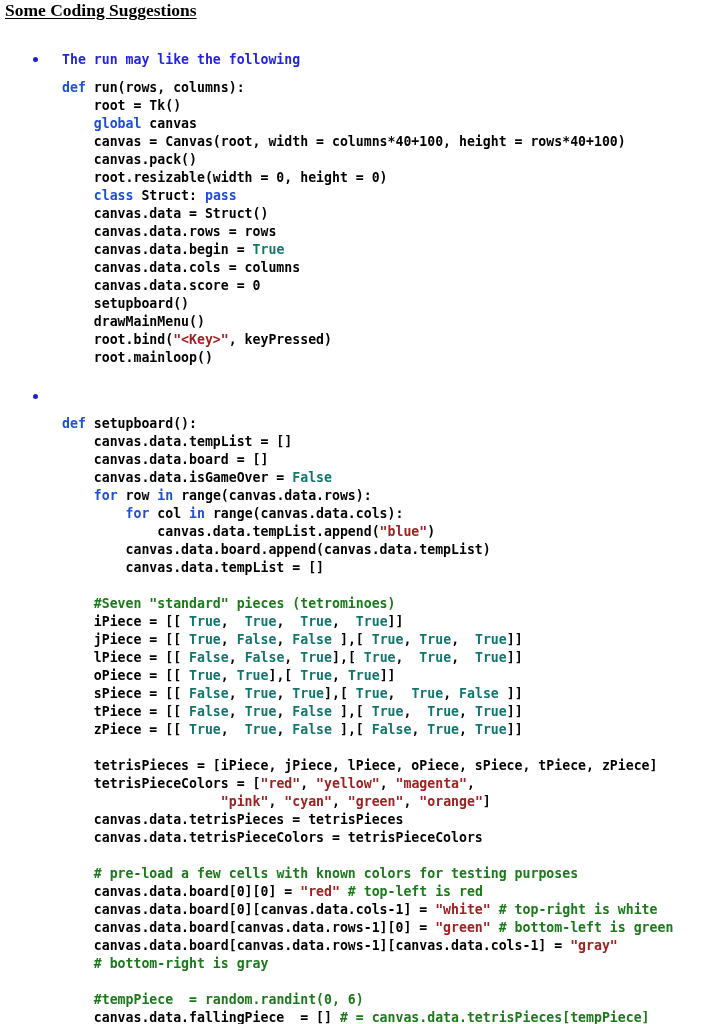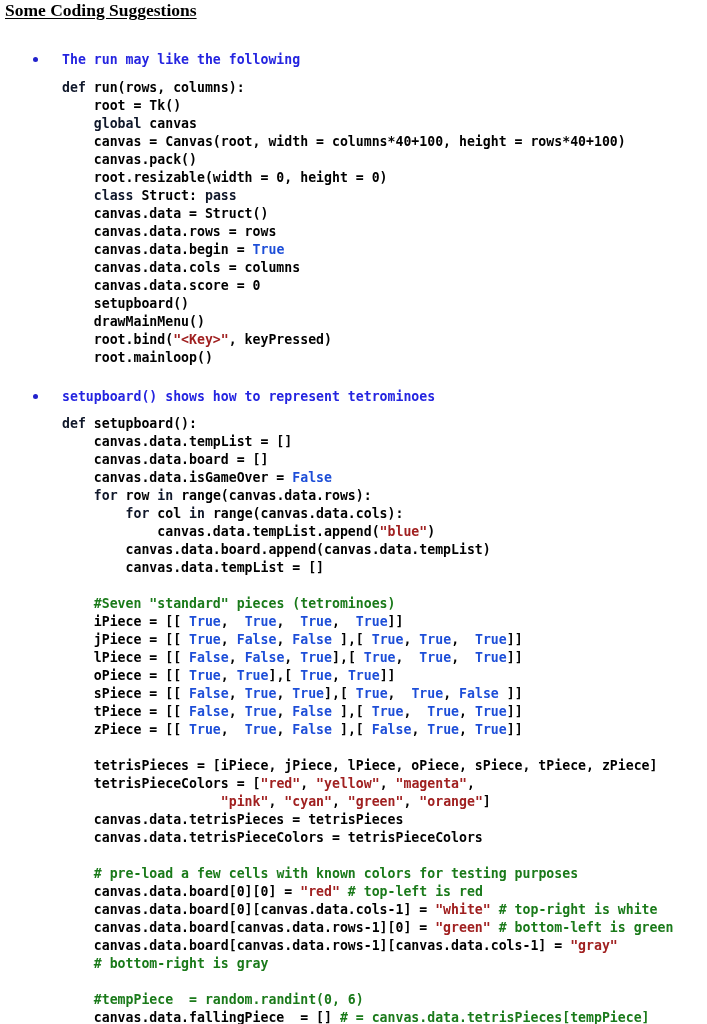--- a/index.html
+++ b/index.html
@@ -77,39 +77,38 @@
     white-space: pre;
   }
   .code-line {
     height: 18px;
     padding-left: 62px;
     white-space: pre;
     color: #000000;
     font-weight: bold;
     letter-spacing: 0px;
   }
-  .code-line .kw      { color: #0f172a; }
-  .code-line .bool    { color: #1d4ed8; }
+  .code-line .kw      { color: #1d4ed8; }
+  .code-line .bool    { color: #0f766e; }
   .code-line .str     { color: #a02020; }
   .code-line .cmt     { color: #1a7a1a; }
   .code-line .plain   { color: #000000; }
 </style>
 </head>
 <body>
 
 <div class="page">
 
   <div class="doc-title">Some Coding Suggestions</div>
 
   <div id="content-root">
       <div class="bullet-row" style="top: 43px;">
         <span class="bullet-dot"></span>
         <span class="bullet-text">The run may like the following</span>
       </div>
       <div class="code-block" style="top: 79px;"><div class="code-line"><span class="kw">def</span><span class="plain"> run(rows, columns):</span></div><div class="code-line"><span class="plain">    root = Tk()</span></div><div class="code-line"><span class="plain">    </span><span class="kw">global</span><span class="plain"> canvas</span></div><div class="code-line"><span class="plain">    canvas = Canvas(root, width = columns*40+100, height = rows*40+100)</span></div><div class="code-line"><span class="plain">    canvas.pack()</span></div><div class="code-line"><span class="plain">    root.resizable(width = 0, height = 0)</span></div><div class="code-line"><span class="plain">    </span><span class="kw">class</span><span class="plain"> Struct: </span><span class="kw">pass</span></div><div class="code-line"><span class="plain">    canvas.data = Struct()</span></div><div class="code-line"><span class="plain">    canvas.data.rows = rows</span></div><div class="code-line"><span class="plain">    canvas.data.begin = </span><span class="bool">True</span></div><div class="code-line"><span class="plain">    canvas.data.cols = columns</span></div><div class="code-line"><span class="plain">    canvas.data.score = 0</span></div><div class="code-line"><span class="plain">    setupboard()</span></div><div class="code-line"><span class="plain">    drawMainMenu()</span></div><div class="code-line"><span class="plain">    root.bind(</span><span class="str">"&lt;Key&gt;"</span><span class="plain">, keyPressed)</span></div><div class="code-line"><span class="plain">    root.mainloop()</span></div></div>
       <div class="bullet-row" style="top: 380px;">
         <span class="bullet-dot"></span>
-        <span class="bullet-text">setupboard() shows how to represent tetrominoes</span>
       </div>
       <div class="code-block" style="top: 415px;"><div class="code-line"><span class="kw">def</span><span class="plain"> setupboard():</span></div><div class="code-line"><span class="plain">    canvas.data.tempList = []</span></div><div class="code-line"><span class="plain">    canvas.data.board = []</span></div><div class="code-line"><span class="plain">    canvas.data.isGameOver = </span><span class="bool">False</span></div><div class="code-line"><span class="plain">    </span><span class="kw">for</span><span class="plain"> row </span><span class="kw">in</span><span class="plain"> range(canvas.data.rows):</span></div><div class="code-line"><span class="plain">        </span><span class="kw">for</span><span class="plain"> col </span><span class="kw">in</span><span class="plain"> range(canvas.data.cols):</span></div><div class="code-line"><span class="plain">            canvas.data.tempList.append(</span><span class="str">"blue"</span><span class="plain">)</span></div><div class="code-line"><span class="plain">        canvas.data.board.append(canvas.data.tempList)</span></div><div class="code-line"><span class="plain">        canvas.data.tempList = []</span></div><div class="code-line">&nbsp;</div><div class="code-line"><span class="plain">    </span><span class="cmt">#Seven "standard" pieces (tetrominoes)</span></div><div class="code-line"><span class="plain">    iPiece = [[ </span><span class="bool">True</span><span class="plain">,  </span><span class="bool">True</span><span class="plain">,  </span><span class="bool">True</span><span class="plain">,  </span><span class="bool">True</span><span class="plain">]]</span></div><div class="code-line"><span class="plain">    jPiece = [[ </span><span class="bool">True</span><span class="plain">, </span><span class="bool">False</span><span class="plain">, </span><span class="bool">False</span><span class="plain"> ],[ </span><span class="bool">True</span><span class="plain">, </span><span class="bool">True</span><span class="plain">,  </span><span class="bool">True</span><span class="plain">]]</span></div><div class="code-line"><span class="plain">    lPiece = [[ </span><span class="bool">False</span><span class="plain">, </span><span class="bool">False</span><span class="plain">, </span><span class="bool">True</span><span class="plain">],[ </span><span class="bool">True</span><span class="plain">,  </span><span class="bool">True</span><span class="plain">,  </span><span class="bool">True</span><span class="plain">]]</span></div><div class="code-line"><span class="plain">    oPiece = [[ </span><span class="bool">True</span><span class="plain">, </span><span class="bool">True</span><span class="plain">],[ </span><span class="bool">True</span><span class="plain">, </span><span class="bool">True</span><span class="plain">]]</span></div><div class="code-line"><span class="plain">    sPiece = [[ </span><span class="bool">False</span><span class="plain">, </span><span class="bool">True</span><span class="plain">, </span><span class="bool">True</span><span class="plain">],[ </span><span class="bool">True</span><span class="plain">,  </span><span class="bool">True</span><span class="plain">, </span><span class="bool">False</span><span class="plain"> ]]</span></div><div class="code-line"><span class="plain">    tPiece = [[ </span><span class="bool">False</span><span class="plain">, </span><span class="bool">True</span><span class="plain">, </span><span class="bool">False</span><span class="plain"> ],[ </span><span class="bool">True</span><span class="plain">,  </span><span class="bool">True</span><span class="plain">, </span><span class="bool">True</span><span class="plain">]]</span></div><div class="code-line"><span class="plain">    zPiece = [[ </span><span class="bool">True</span><span class="plain">,  </span><span class="bool">True</span><span class="plain">, </span><span class="bool">False</span><span class="plain"> ],[ </span><span class="bool">False</span><span class="plain">, </span><span class="bool">True</span><span class="plain">, </span><span class="bool">True</span><span class="plain">]]</span></div><div class="code-line">&nbsp;</div><div class="code-line"><span class="plain">    tetrisPieces = [iPiece, jPiece, lPiece, oPiece, sPiece, tPiece, zPiece]</span></div><div class="code-line"><span class="plain">    tetrisPieceColors = [</span><span class="str">"red"</span><span class="plain">, </span><span class="str">"yellow"</span><span class="plain">, </span><span class="str">"magenta"</span><span class="plain">,</span></div><div class="code-line"><span class="plain">                    </span><span class="str">"pink"</span><span class="plain">, </span><span class="str">"cyan"</span><span class="plain">, </span><span class="str">"green"</span><span class="plain">, </span><span class="str">"orange"</span><span class="plain">]</span></div><div class="code-line"><span class="plain">    canvas.data.tetrisPieces = tetrisPieces</span></div><div class="code-line"><span class="plain">    canvas.data.tetrisPieceColors = tetrisPieceColors</span></div><div class="code-line">&nbsp;</div><div class="code-line"><span class="plain">    </span><span class="cmt"># pre-load a few cells with known colors for testing purposes</span></div><div class="code-line"><span class="plain">    canvas.data.board[0][0] = </span><span class="str">"red"</span><span class="plain"> </span><span class="cmt"># top-left is red</span></div><div class="code-line"><span class="plain">    canvas.data.board[0][canvas.data.cols-1] = </span><span class="str">"white"</span><span class="plain"> </span><span class="cmt"># top-right is white</span></div><div class="code-line"><span class="plain">    canvas.data.board[canvas.data.rows-1][0] = </span><span class="str">"green"</span><span class="plain"> </span><span class="cmt"># bottom-left is green</span></div><div class="code-line"><span class="plain">    canvas.data.board[canvas.data.rows-1][canvas.data.cols-1] = </span><span class="str">"gray"</span></div><div class="code-line"><span class="plain">    </span><span class="cmt"># bottom-right is gray</span></div><div class="code-line">&nbsp;</div><div class="code-line"><span class="plain">    </span><span class="cmt">#tempPiece  = random.randint(0, 6)</span></div><div class="code-line"><span class="plain">    canvas.data.fallingPiece  = [] </span><span class="cmt"># = canvas.data.tetrisPieces[tempPiece]</span></div></div>
     </div>
 
 </div>
 
 </body></html>

